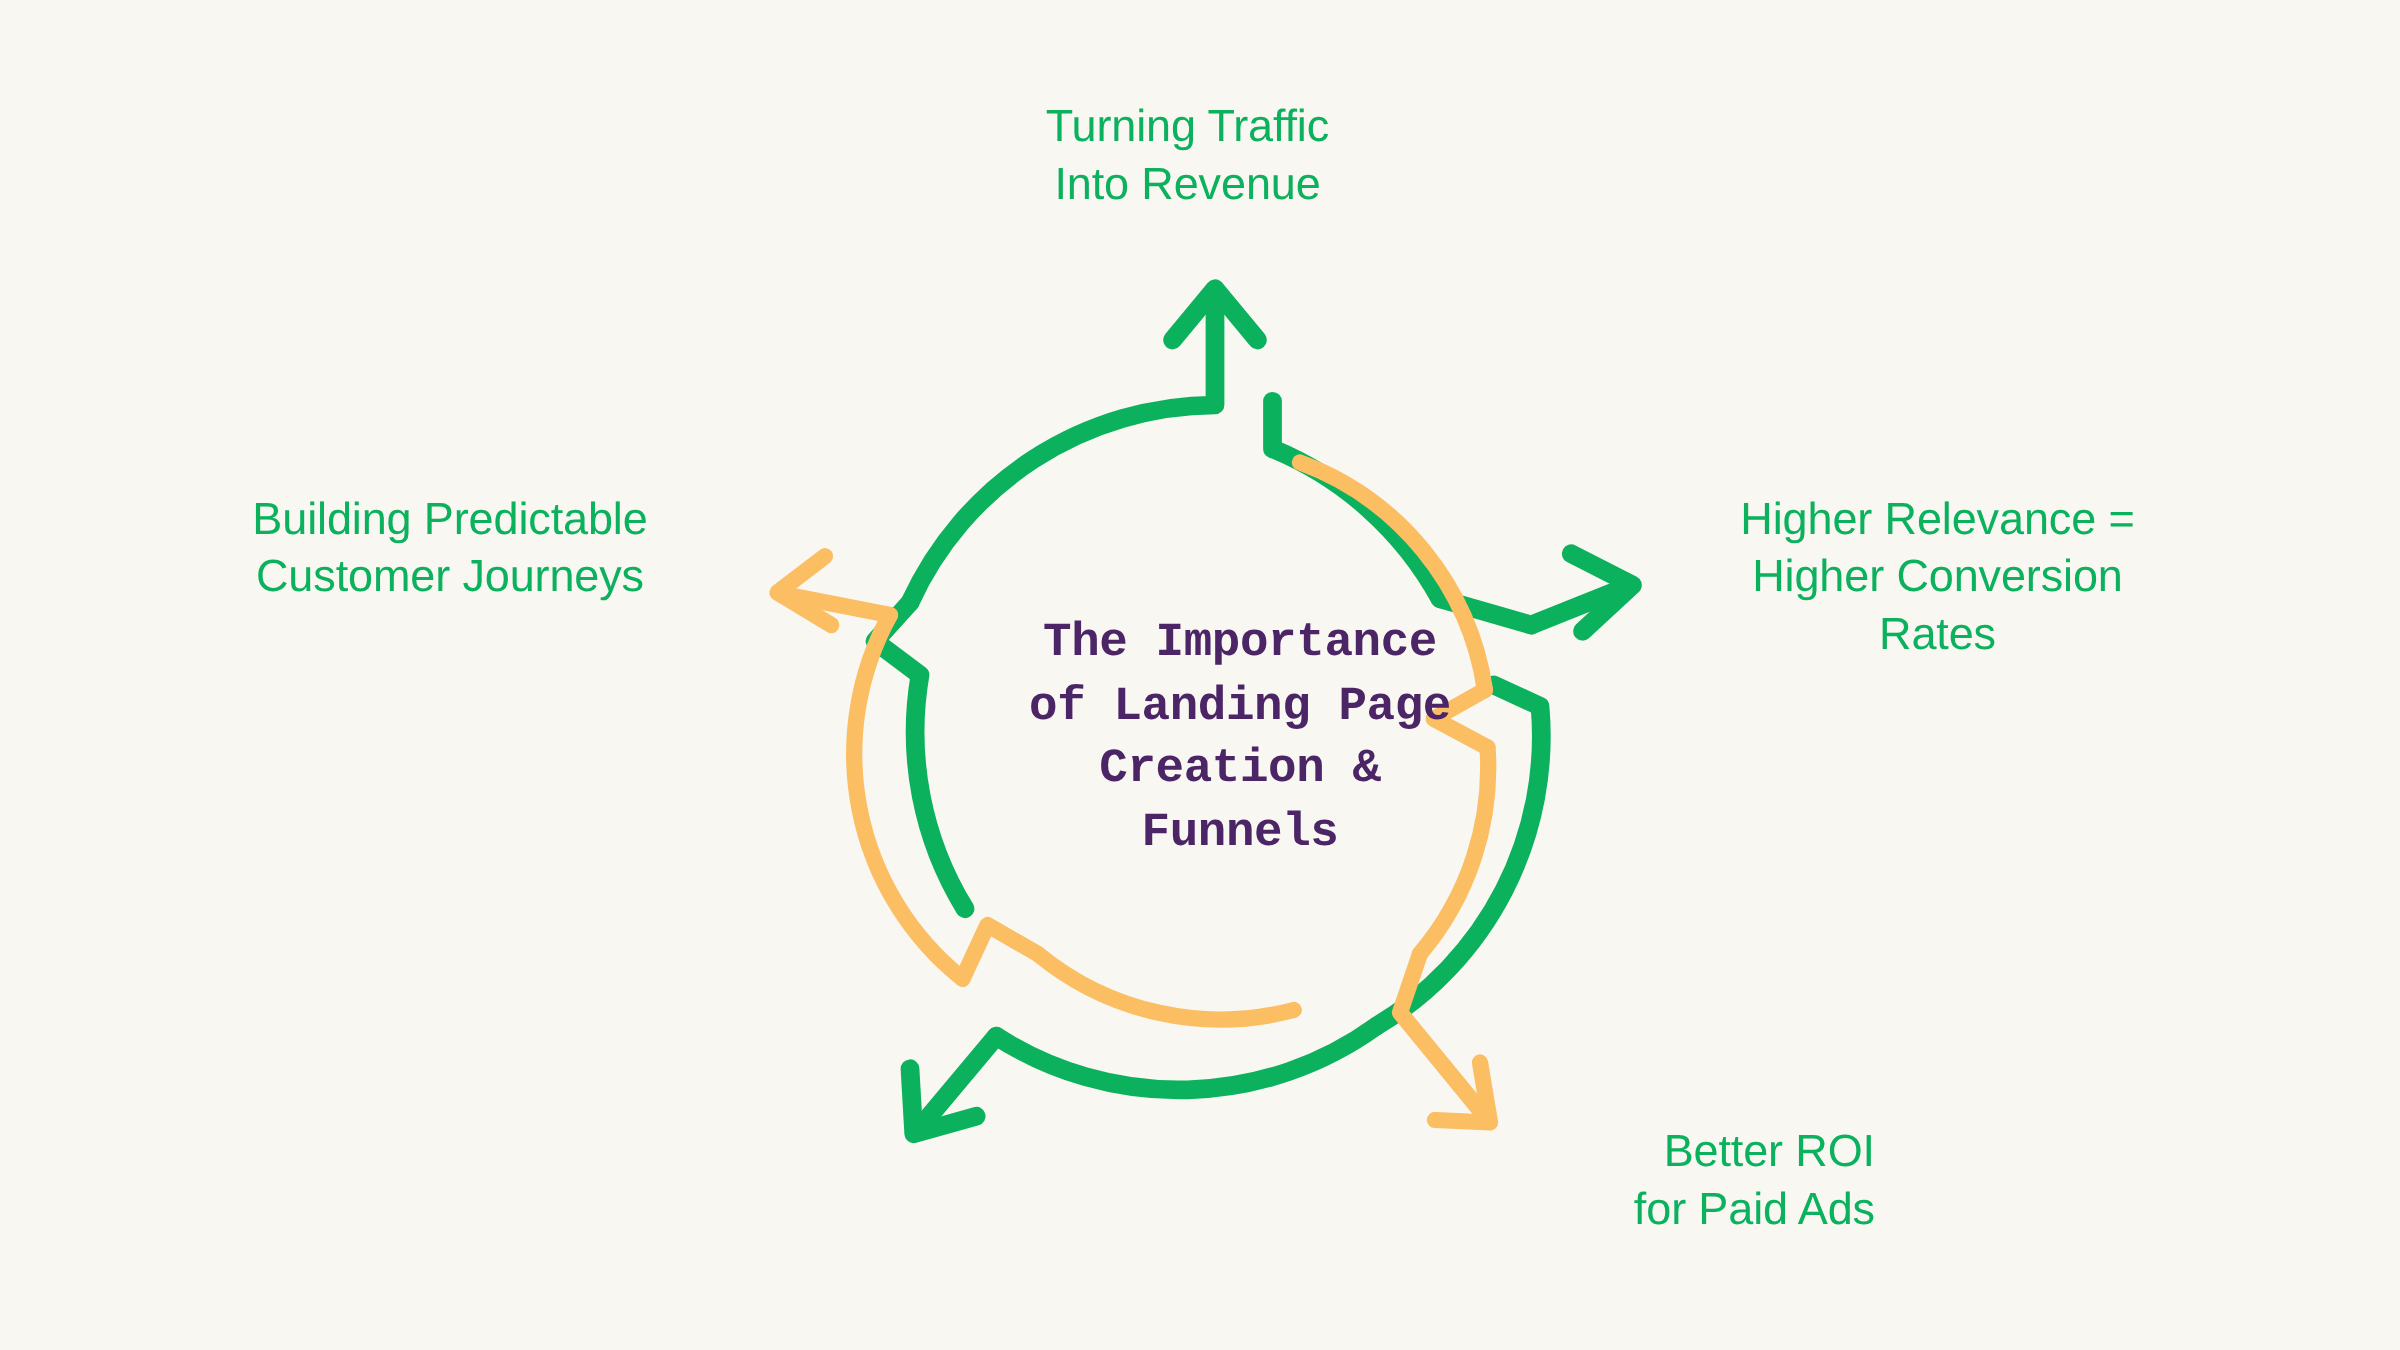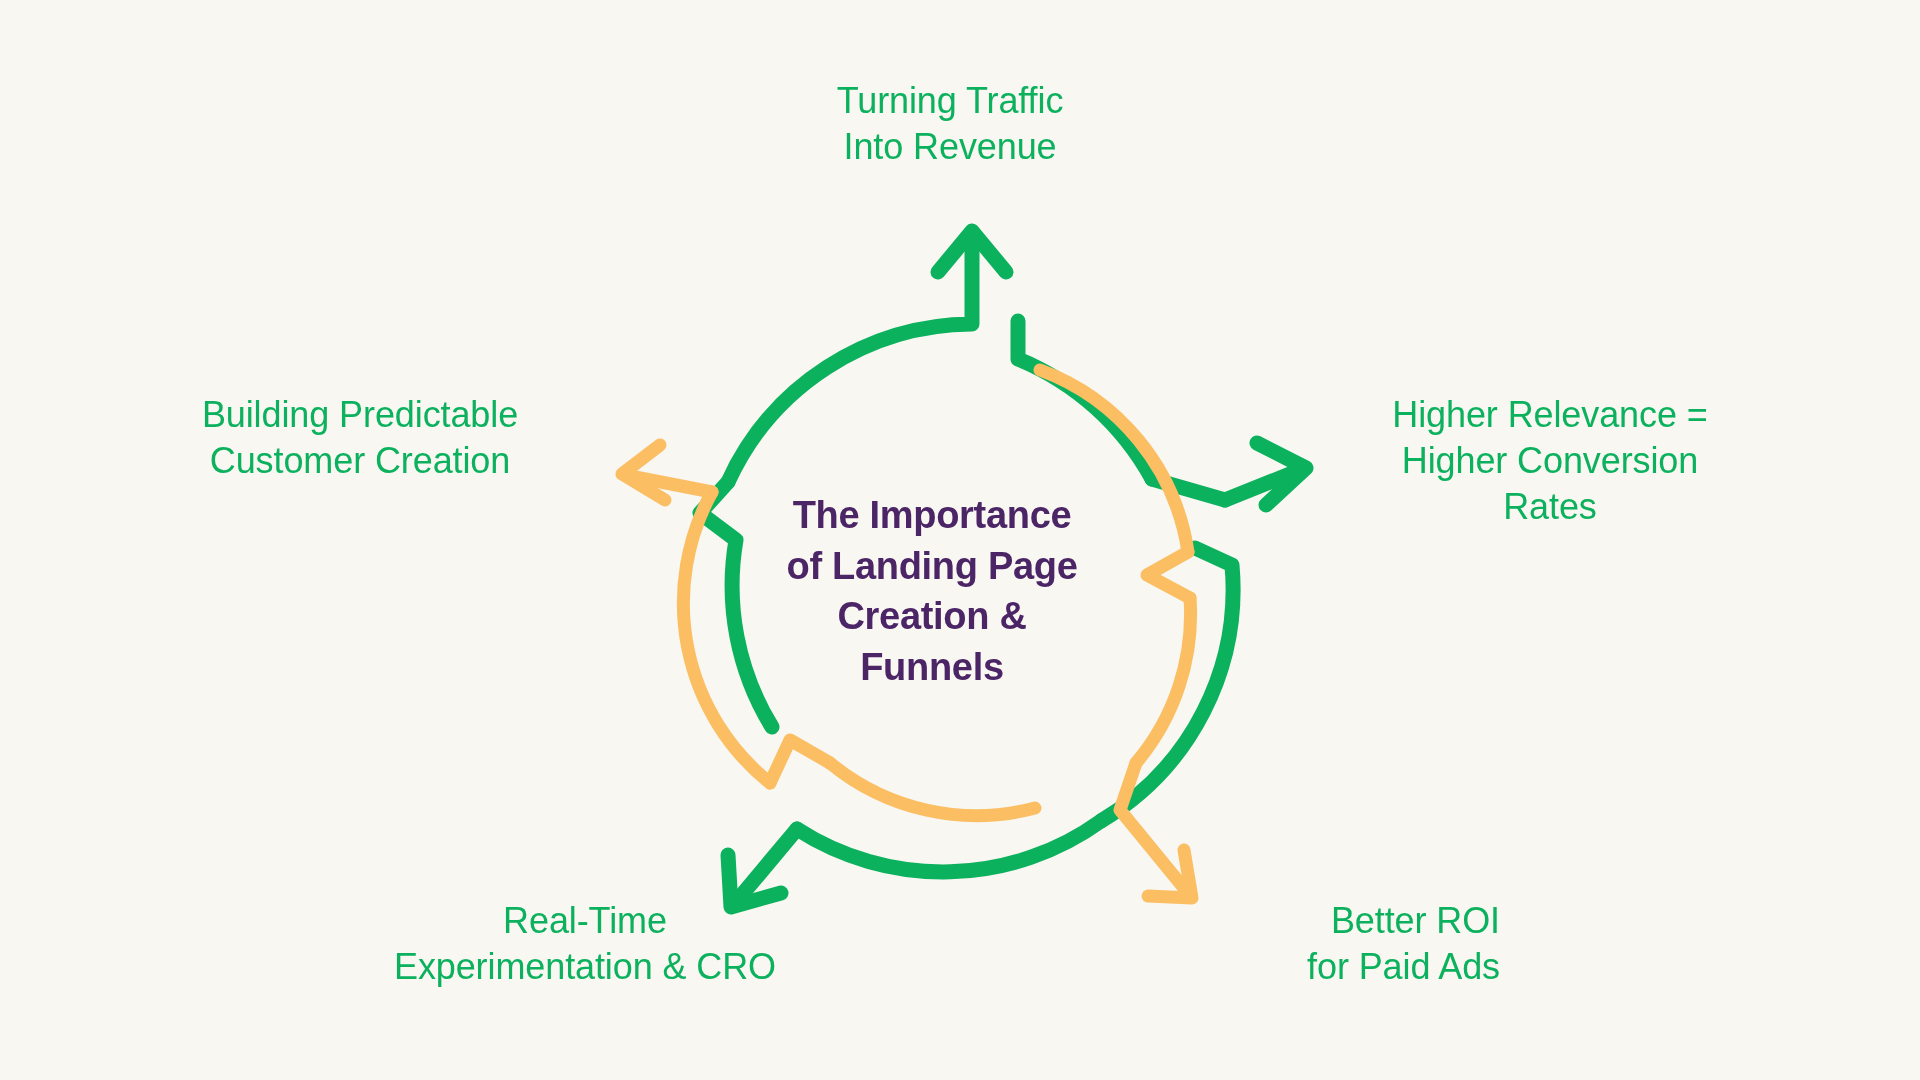--- a/index.html
+++ b/index.html
@@ -76,23 +76,24 @@
     width: 510px;
     text-align: center;
   }
   #label-left {
     left: 140px;
     top: 392px;
     width: 440px;
     text-align: center;
   }
   #center-title {
-    left: 712px;
+    left: 772px;
     top: 490px;
     width: 440px;
+    font-family: Liberation Mono, monospace;
   }
 </style>
 </head>
 <body>
 
 <div id="stage">
 
   <svg id="diagram-svg" viewBox="0 0 1920 1080">
 
     <g fill="none" stroke="#0cb15e" stroke-width="15" stroke-linecap="round" stroke-linejoin="round">
@@ -161,24 +162,22 @@
   <div class="label" id="label-right">Higher Relevance =
 Higher Conversion
 Rates</div>
 
   <div class="label" id="label-top">Turning Traffic
 Into Revenue</div>
 
   <div class="label" id="label-bottom-right">Better ROI
 for Paid Ads</div>
 
-  <div class="label" id="label-bottom-left">Real-Time
-Experimentation &amp; CRO</div>
 
   <div class="label" id="label-left">Building Predictable
-Customer Creation</div>
+Customer Journeys</div>
 
   <div class="center-title" id="center-title">The Importance
 of Landing Page
 Creation &amp;
 Funnels</div>
 
 </div>
 
 </body></html>

